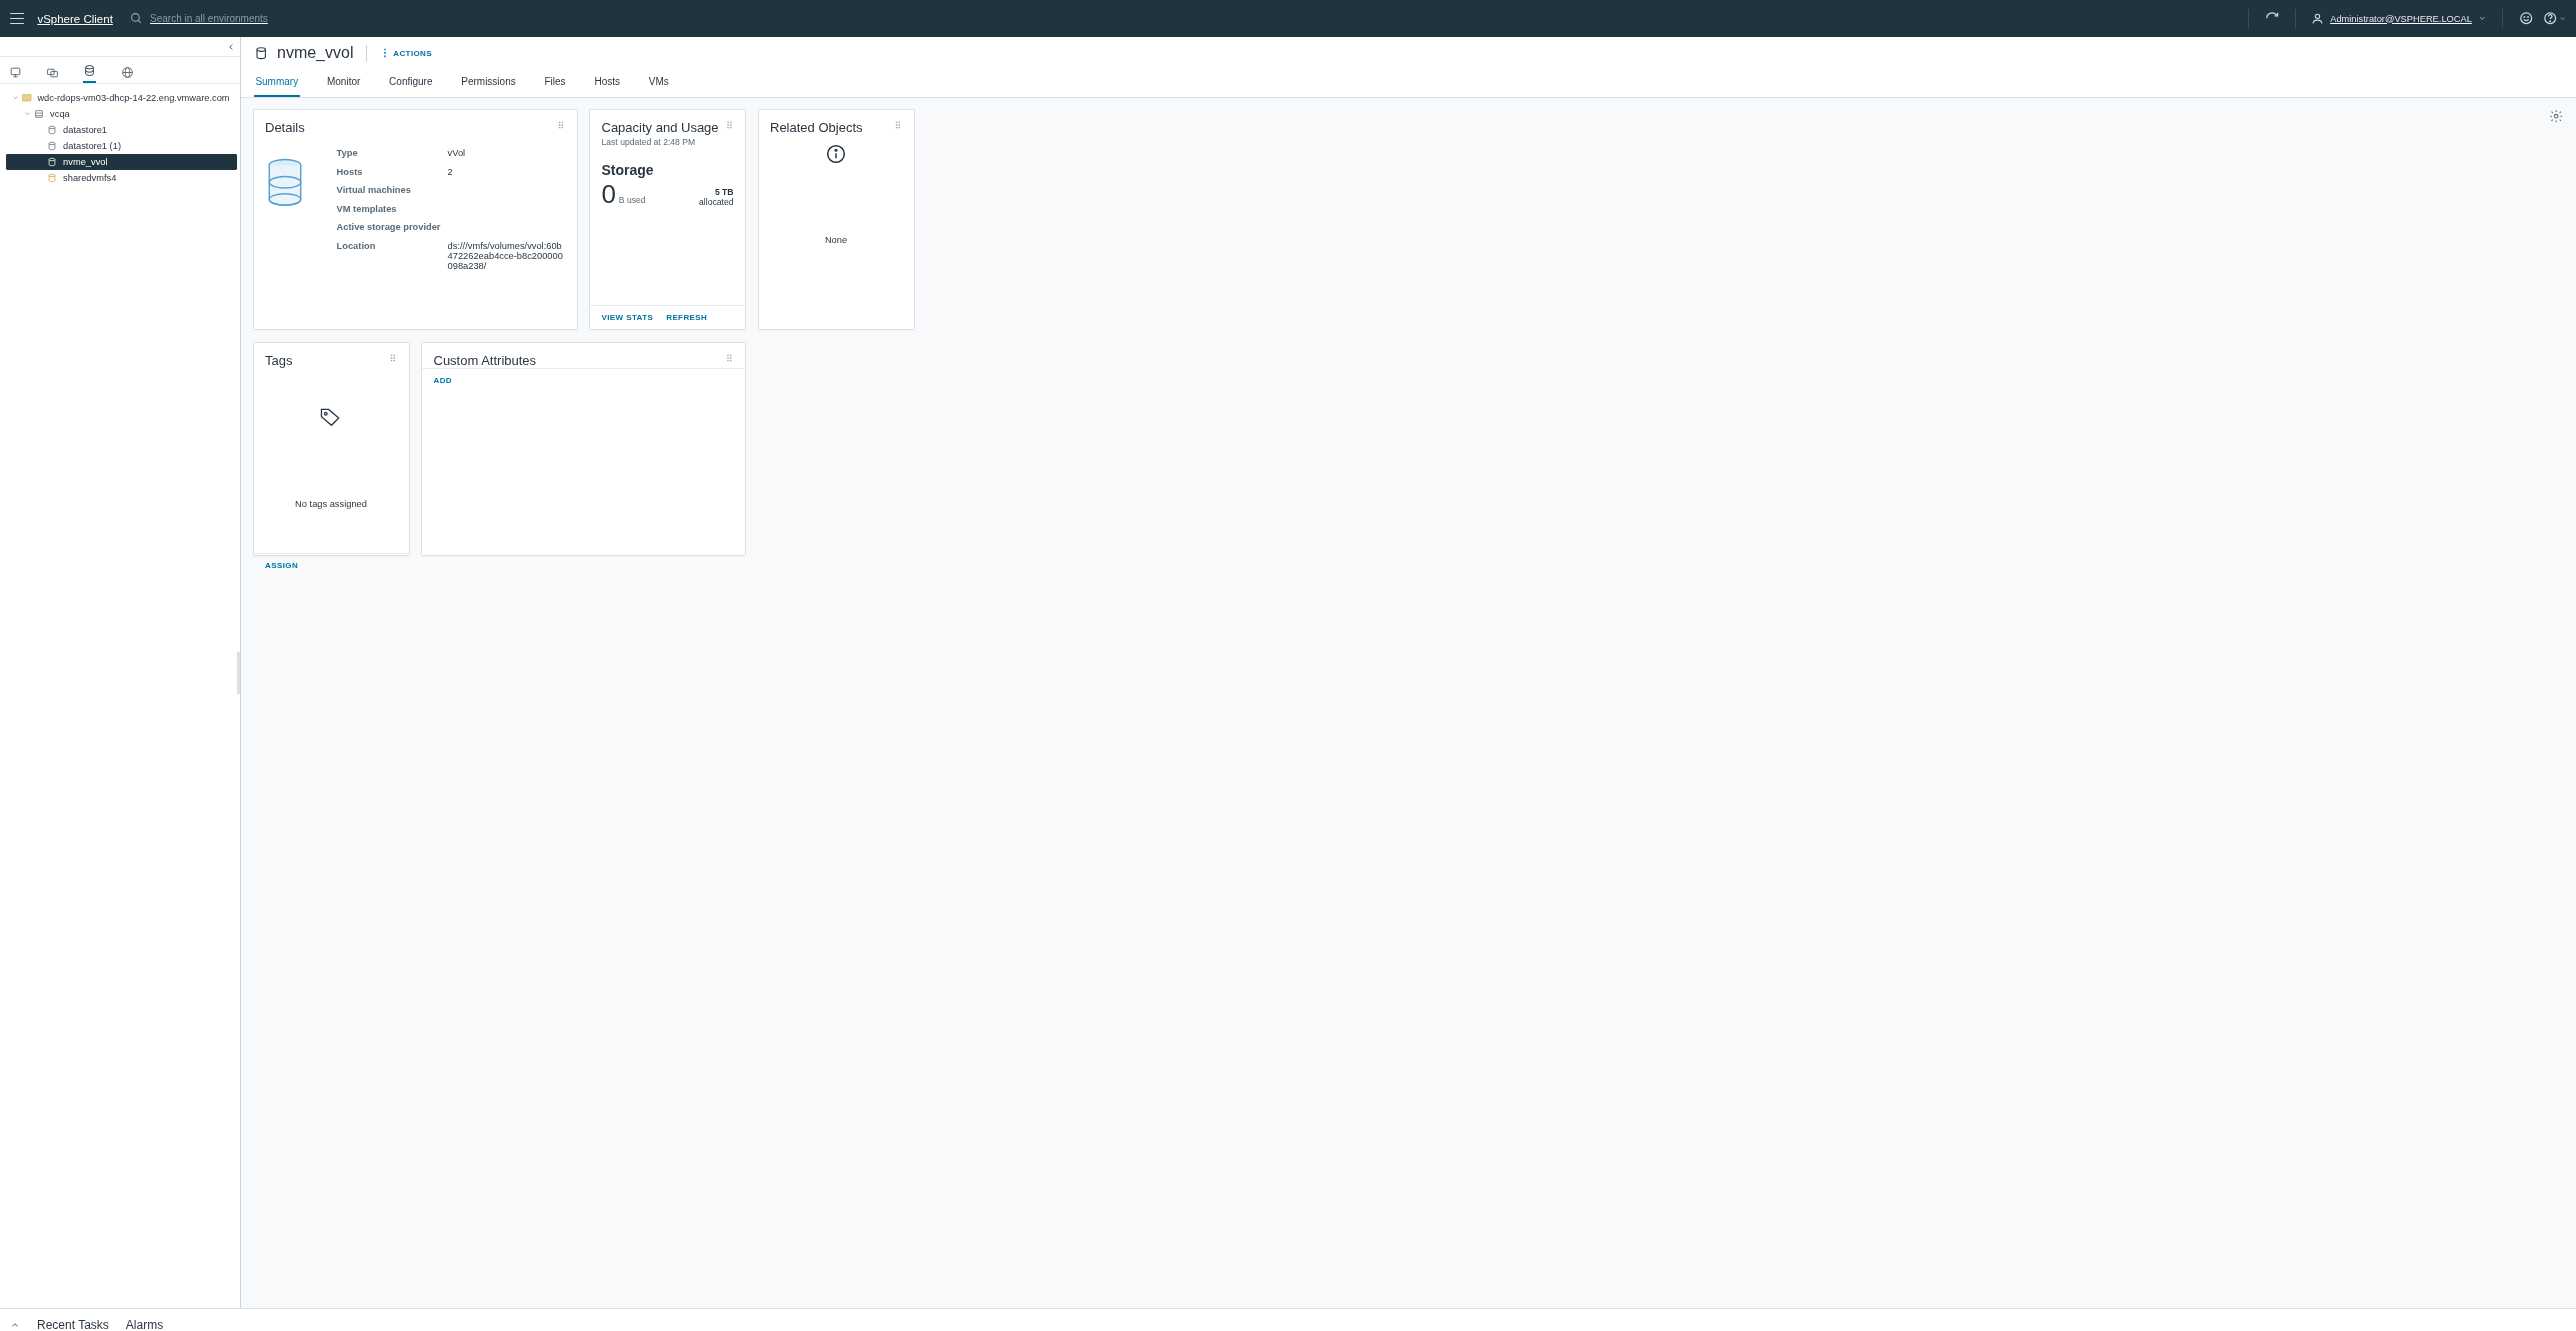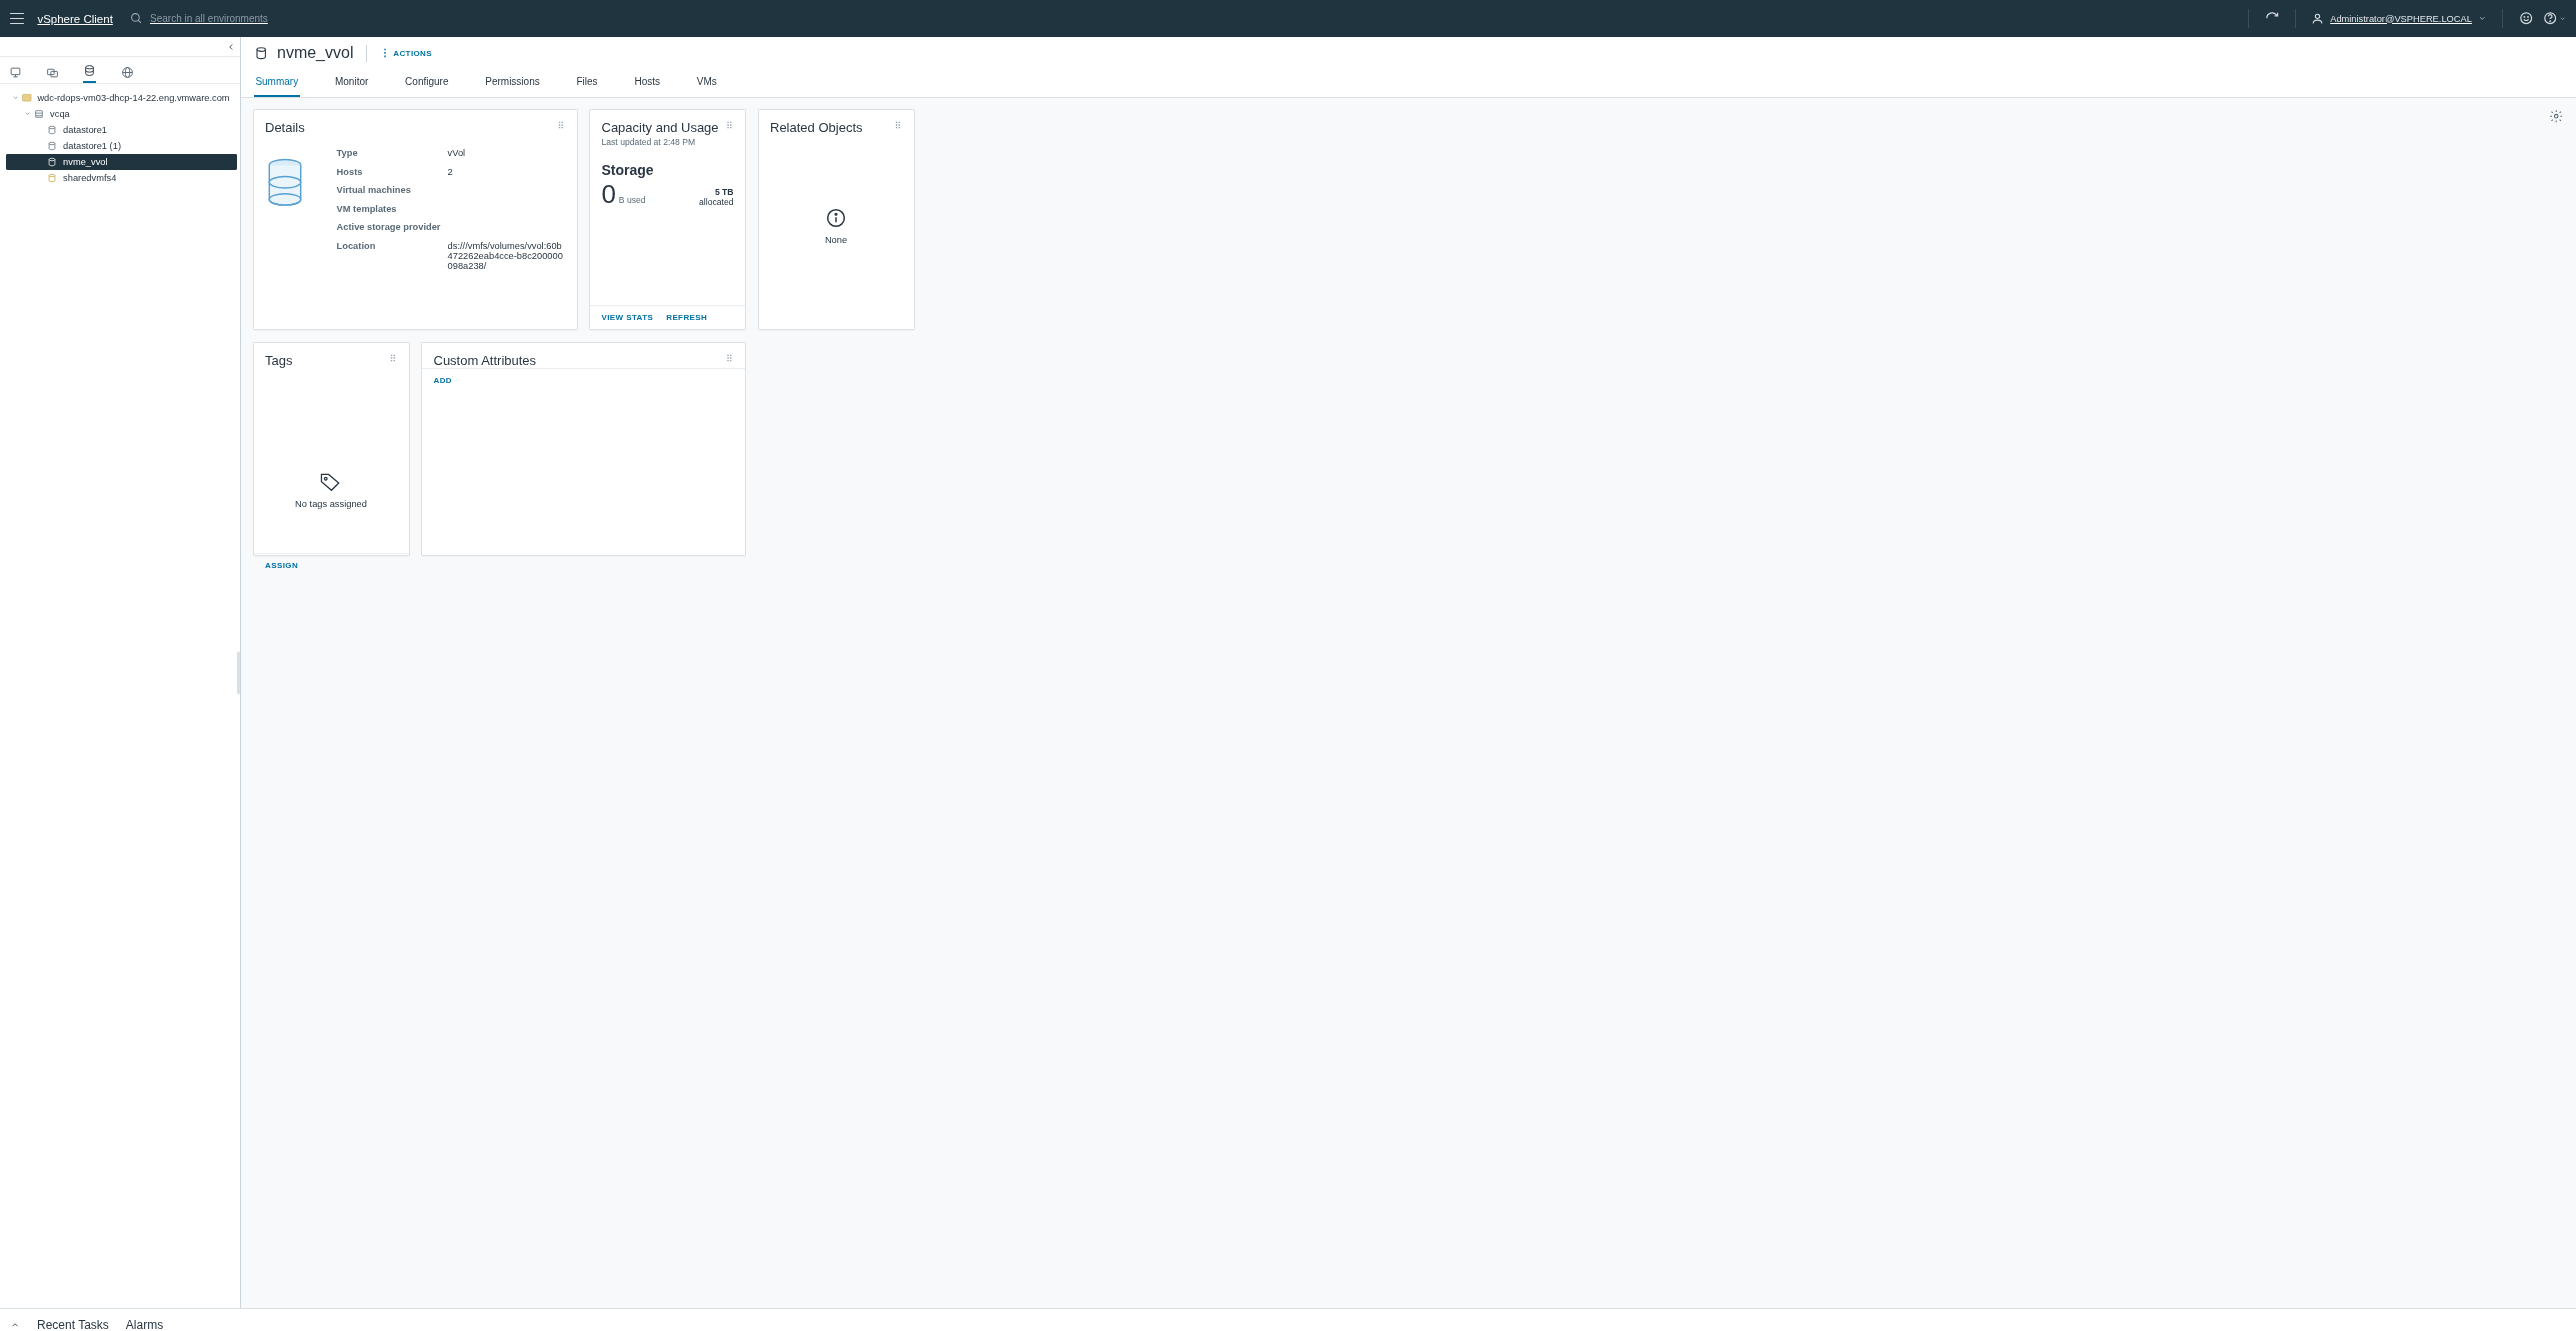--- a/index.html
+++ b/index.html
@@ -51,21 +51,21 @@
     .indent-0 { padding-left: 4.3px; }
     .indent-1 { padding-left: 17px; }
     .indent-2 { padding-left: 40px; }
 
     .main { flex: 1; display: flex; flex-direction: column; background: #f7f9fa; overflow: hidden; }
     .obj-header { background: #fff; padding: 7.2px 13px 0 13px; border-bottom: 0.7px solid #d9e1e7; }
     .obj-title-row { display: flex; align-items: center; gap: 8.6px; }
     .obj-title-row .otitle { font-size: 16px; font-weight: 400; color: #2a3642; }
     .vsep { width: 0.7px; background: #ccd4db; height: 17px; margin: 0 4.3px; }
     .actions-link { color: #0072a3; font-weight: 600; font-size: 8px; letter-spacing: 0.4px; display: flex; align-items: center; gap: 2.9px; cursor: pointer; }
-    .obj-tabs { display: flex; gap: 34px; margin-top: 10px; }
+    .obj-tabs { display: flex; gap: 26px; margin-top: 10px; }
     .obj-tab { padding: 4.3px 1.4px 7.2px 1.4px; font-size: 10px; color: #2a3642; cursor: pointer; }
     .obj-tab.active { border-bottom: 2.2px solid #0072a3; color: #0072a3; }
 
     .content { flex: 1; overflow: auto; padding: 11.5px; position: relative; }
     .gear-corner { position: absolute; right: 13px; top: 11.5px; cursor: pointer; color: #5a6b77; }
     .cards-row { display: flex; gap: 11.5px; margin-bottom: 11.5px; align-items: stretch; }
     .card { background: #fff; border: 0.7px solid #d9e1e7; border-radius: 1.4px; display: flex; flex-direction: column; box-shadow: 0 0.7px 0.7px rgba(0,0,0,0.03); }
     .card-head { padding: 10px 11.5px 0 11.5px; display: flex; align-items: flex-start; justify-content: space-between; }
     .card-title { font-size: 13px; font-weight: 400; color: #2a3642; }
     .card-drag { color: #97a4b0; cursor: grab; font-size: 9.3px; letter-spacing: 0.7px; }
@@ -82,21 +82,21 @@
 
     .cap-sub { font-size: 8.6px; color: #5a6b77; margin-top: 1.4px; }
     .cap-store-label { font-weight: 600; font-size: 14px; margin-top: 7.2px; }
     .cap-row { display: flex; justify-content: space-between; align-items: flex-end; margin-top: 2.9px; }
     .cap-used { display: flex; align-items: baseline; gap: 2.9px; }
     .cap-used .big { font-size: 26px; font-weight: 400; line-height: 1; }
     .cap-used .lbl { font-size: 8.6px; color: #5a6b77; }
     .cap-alloc { text-align: right; font-size: 8.6px; }
     .cap-alloc .amt { font-weight: 700; }
 
-    .empty { display: flex; flex-direction: column; align-items: center; justify-content: flex-end; height: 101px; gap: 7.2px; color: #2a3642; }
+    .empty { display: flex; flex-direction: column; align-items: center; justify-content: space-between; height: 101px; gap: 7.2px; color: #2a3642; }
     .empty .msg { font-size: 9.3px; }
 
     .bottom-bar {
       height: 24px; border-top: 0.7px solid #d9e1e7; background: #fff;
       display: flex; align-items: center; gap: 17px; padding: 16px 10px;
       font-size: 12px; color: #2a3642;
     }
     .bottom-bar .chev { cursor: pointer; }
 
     svg { display: block; }

